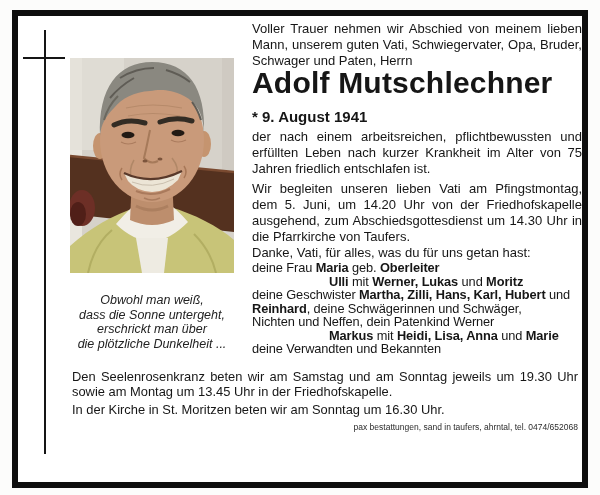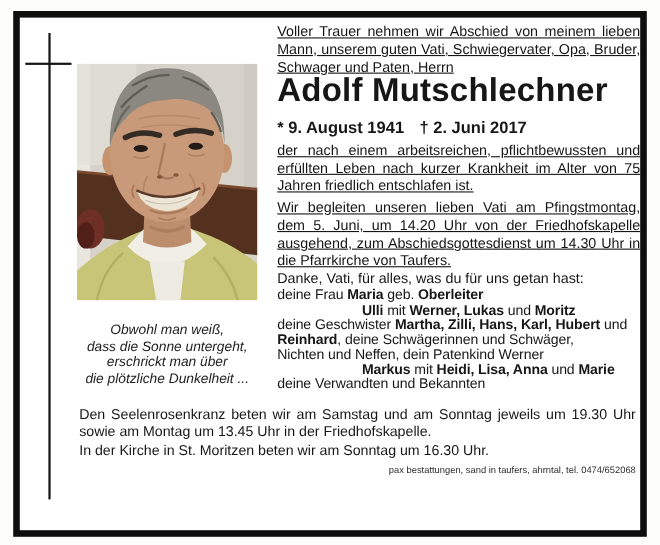--- a/index.html
+++ b/index.html
@@ -20,24 +20,24 @@
   .photo{position:absolute;left:52px;top:42px;}
   
   .quote{
     position:absolute;left:24px;top:277px;width:220px;
     font-style:italic;font-size:12.5px;line-height:14.5px;text-align:center;
     color:#222;white-space:pre-line;
   }
   
   .rcol{position:absolute;left:234px;top:0;width:330px;}
   .rcol > div{position:absolute;left:0;width:330px;}
-  .par{font-size:13px;line-height:16px;text-align:justify;text-decoration:underline;}
+  .par{font-size:13px;line-height:16px;text-align:justify;}
   .intro{top:5px;}
   .name{top:50px;font-size:30px;font-weight:bold;letter-spacing:.2px;white-space:nowrap;line-height:34px;}
-  .dates{top:92px;display:flex;justify-content:flex-start;gap:14px;font-size:15px;font-weight:bold;}
+  .dates{top:92px;display:flex;justify-content:space-between;gap:14px;font-size:15px;font-weight:bold;}
   .life{top:113px;}
   .funeral{top:165px;}
   .danke{top:230px;font-size:13px;line-height:14px;}
   .family{top:245px;}
   .fline{font-size:12.8px;line-height:13.5px;letter-spacing:-.1px;white-space:pre-line;}
   .fline.indent{padding-left:77px;}
   .b{font-weight:bold;}
   
   .bottom{position:absolute;left:54px;top:354px;width:506px;}
   .place-line{font-size:14px;line-height:17px;margin-bottom:5px;}
@@ -123,21 +123,20 @@
   <div class="quote">Obwohl man weiß,
 dass die Sonne untergeht,
 erschrickt man über
 die plötzliche Dunkelheit ...</div>
 
   <div class="rcol">
     <div class="intro par">Voller Trauer nehmen wir Abschied von meinem lieben Mann, unserem guten Vati, Schwiegervater, Opa, Bruder, Schwager und Paten, Herrn</div>
     <div class="name">Adolf Mutschlechner</div>
     <div class="dates">
       <span>* 9. August 1941</span>
-      <span>† 2. Juni 2017</span>
     </div>
     <div class="life par">der nach einem arbeitsreichen, pflichtbewussten und erfüllten Leben nach kurzer Krankheit im Alter von 75 Jahren friedlich entschlafen ist.</div>
     <div class="funeral par">Wir begleiten unseren lieben Vati am Pfingstmontag, dem 5. Juni, um 14.20 Uhr von der Friedhofskapelle ausgehend, zum Abschiedsgottesdienst um 14.30 Uhr in die Pfarrkirche von Taufers.</div>
     <div class="danke">Danke, Vati, für alles, was du für uns getan hast:</div>
     <div class="family">
       <div class="fline"><span>deine Frau </span><span class="b">Maria</span><span> geb. </span><span class="b">Oberleiter</span></div>
       <div class="fline indent"><span class="b">Ulli</span><span> mit </span><span class="b">Werner, Lukas</span><span> und </span><span class="b">Moritz</span></div>
       <div class="fline"><span>deine Geschwister </span><span class="b">Martha, Zilli, Hans, Karl, Hubert</span><span> und </span><span class="b">Reinhard</span><span>, deine Schwägerinnen und Schwäger,
 Nichten und Neffen, dein Patenkind Werner</span></div>
       <div class="fline indent"><span class="b">Markus</span><span> mit </span><span class="b">Heidi, Lisa, Anna</span><span> und </span><span class="b">Marie</span></div>

